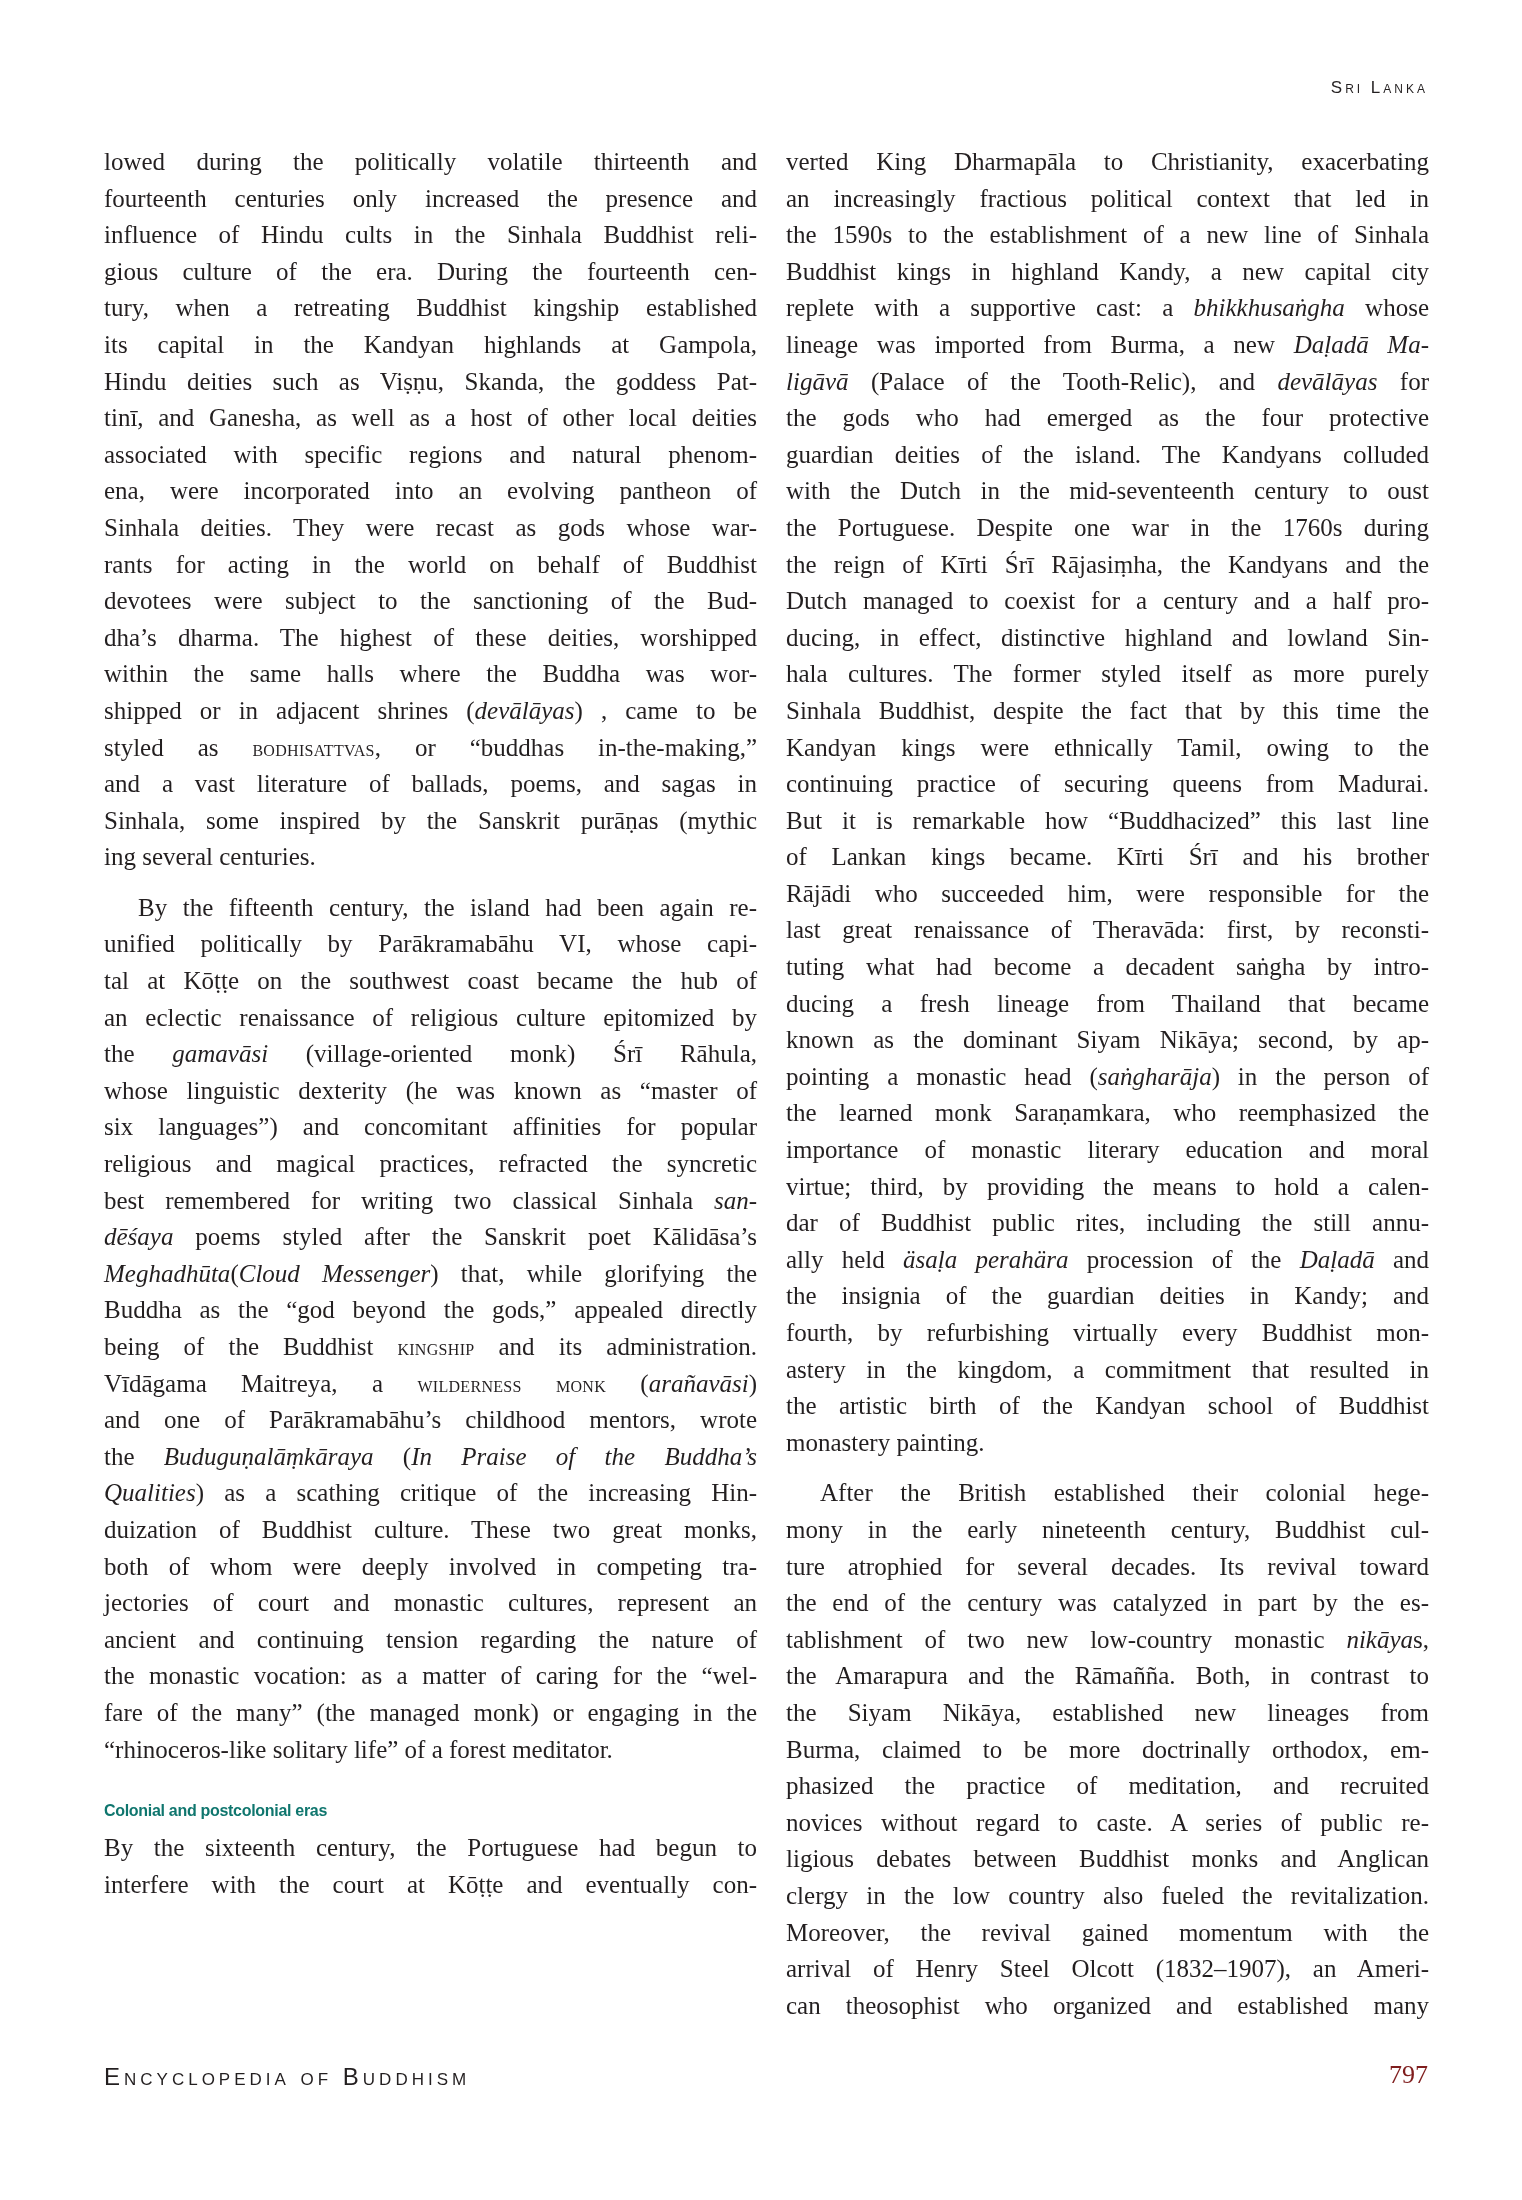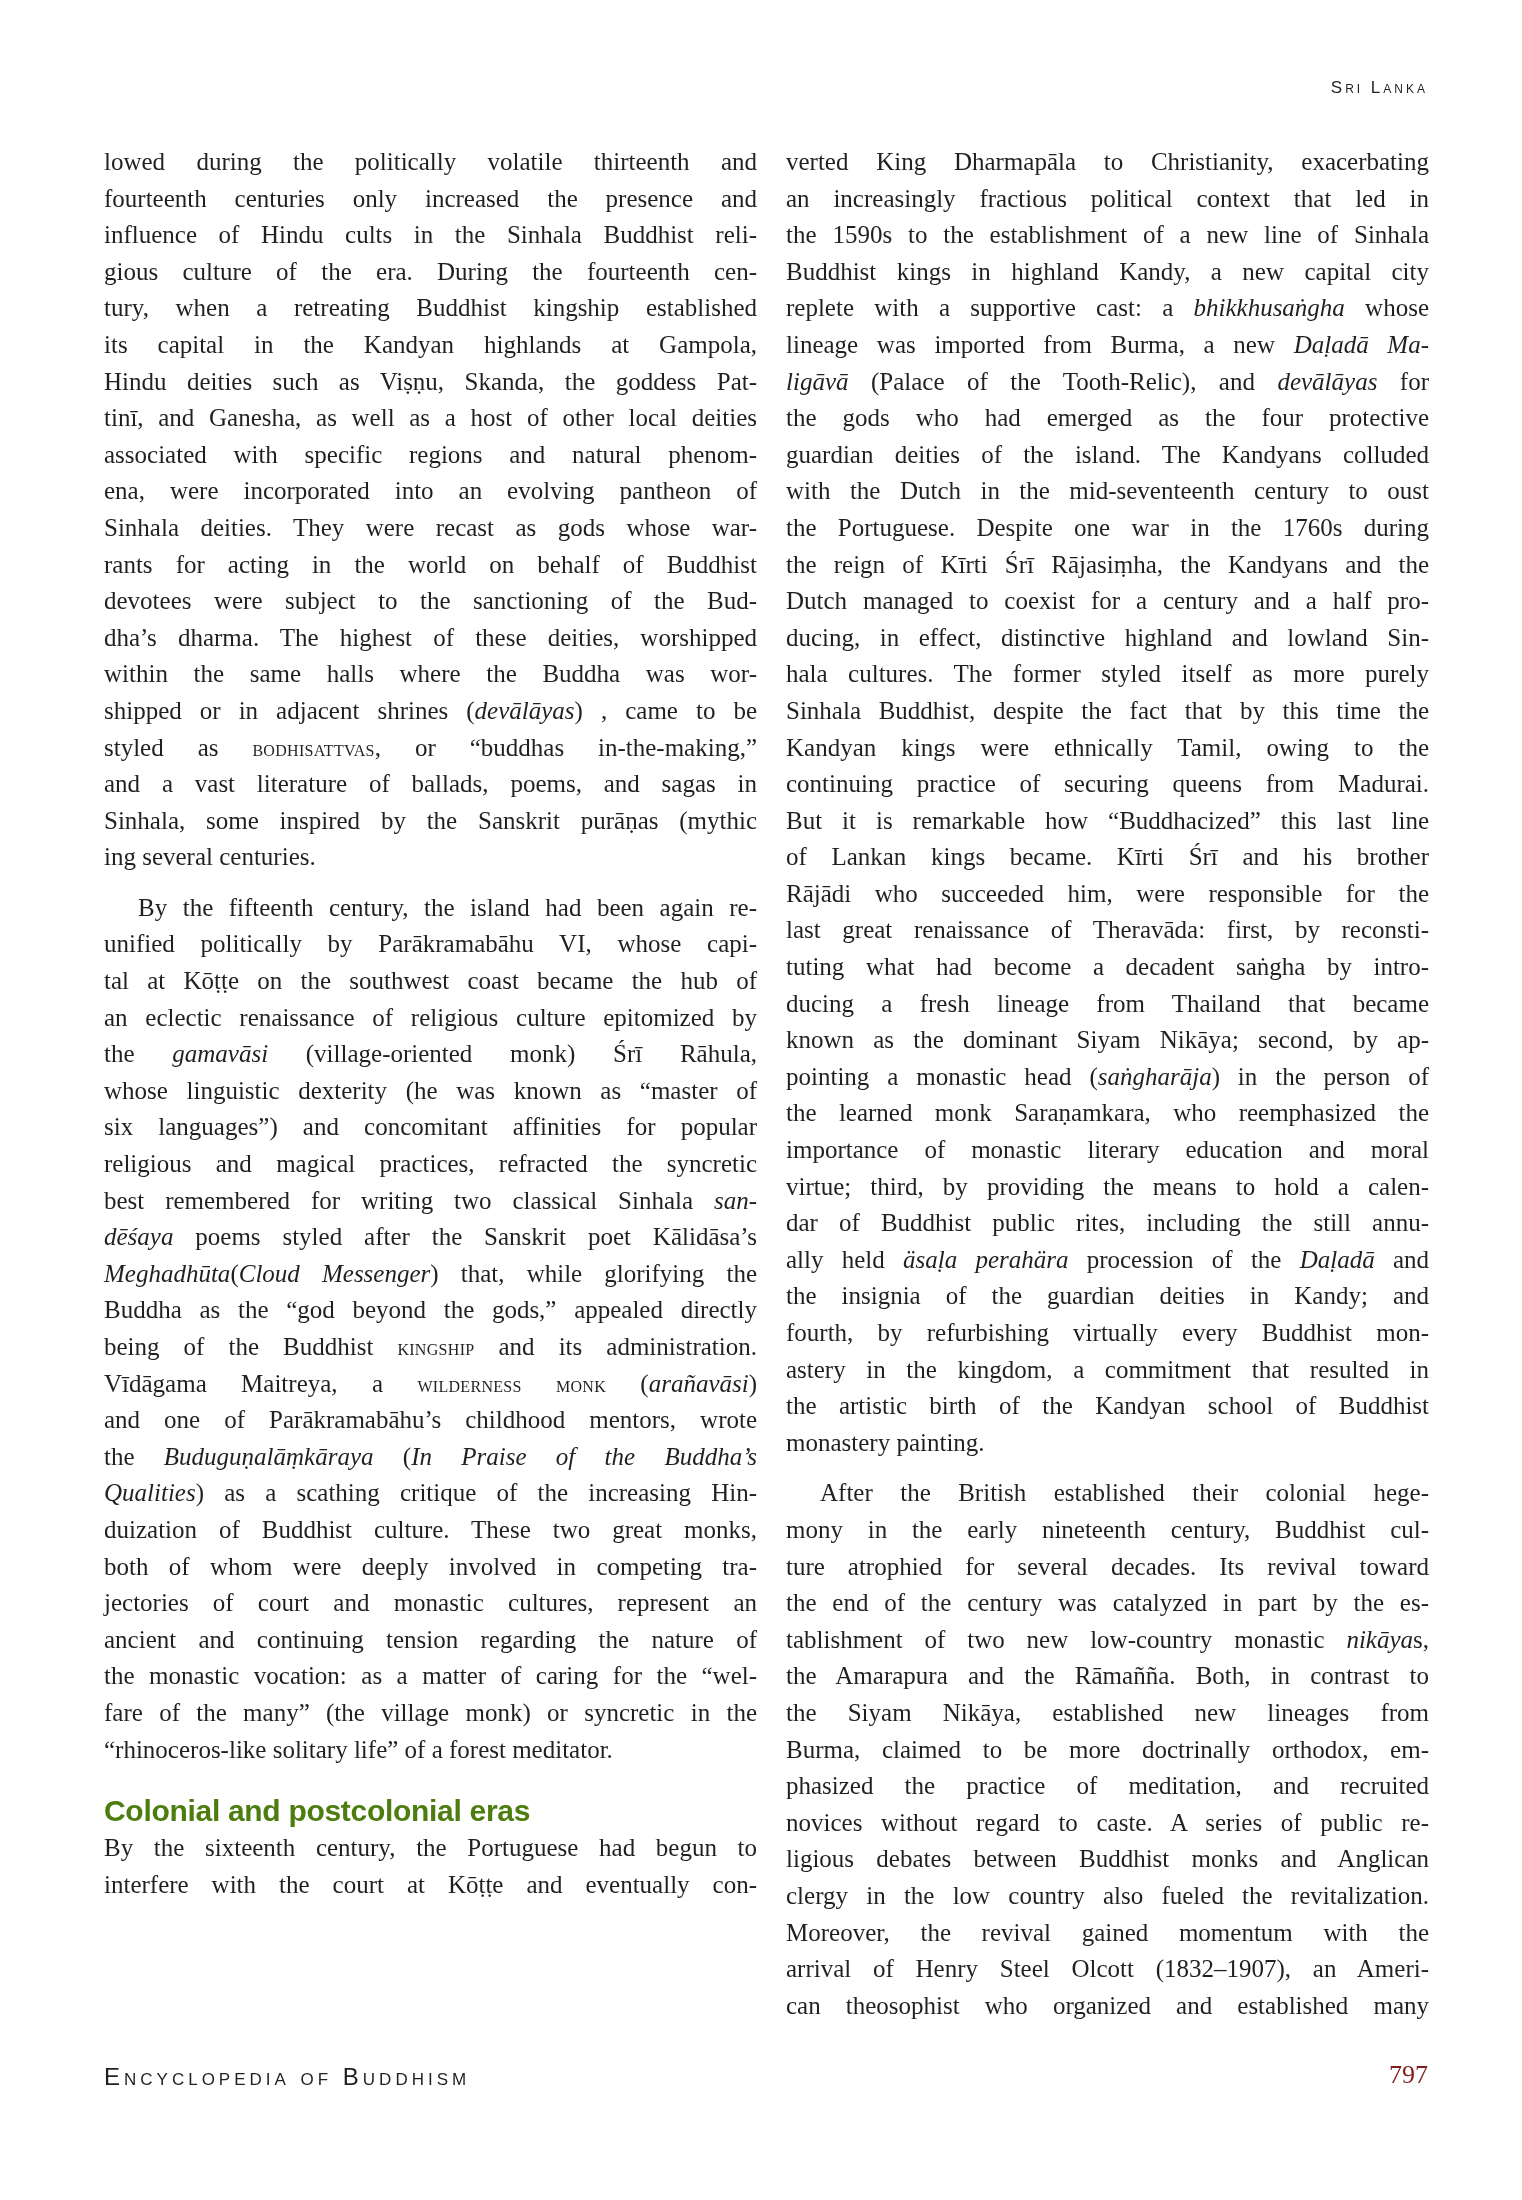--- a/index.html
+++ b/index.html
@@ -9,21 +9,21 @@
          font-size:17px; letter-spacing:3px; font-variant:small-caps; color:#231f20;text-align:right; }
   .col { position:absolute; top:144px; }
   .col-left { left:104px; width:653px; }
   .col-right { left:786px; width:643px; }
   .line { display:block; height:36.6px; line-height:36.6px; font-size:25px; white-space:nowrap;
           text-align:justify; text-align-last:justify; overflow:visible; }
   .line.last { text-align-last:left; }
   .line.indent { text-indent:34px; }
   .gap { display:block; height:14px; }
   .heading { display:block; height:38px; line-height:38px; font-family:"Liberation Sans","DejaVu Sans",sans-serif;
-             font-weight:bold; font-size:30px; letter-spacing:-0.3px; color:#4d7c0f; }
+             font-weight:bold; font-size:16px; letter-spacing:-0.3px; color:#0f766e; }
   .sc { font-variant:small-caps; font-size:0.92em; letter-spacing:0.3px; }
   i { font-style:italic; }
   .footer-left { position:absolute; top:2063px; left:104px; font-family:"Liberation Sans","DejaVu Sans",sans-serif;
                  font-size:24px; letter-spacing:4px; font-variant:small-caps; color:#231f20; }
   .footer-right { position:absolute; top:2060px; right:94px; font-family:"Liberation Serif","DejaVu Serif",serif;
                   font-size:26px; color:#7f1d1d; }
 </style>
 </head>
 <body>
 
@@ -69,21 +69,21 @@
     <span class="line"><span>being of the Buddhist </span><span class="sc">kingship</span><span> and its administration.</span></span>
     <span class="line"><span>Vīdāgama Maitreya, a </span><span class="sc">wilderness monk</span><span> (</span><i>arañavāsi</i><span>)</span></span>
     <span class="line">and one of Parākramabāhu’s childhood mentors, wrote</span>
     <span class="line"><span>the </span><i>Buduguṇalāṃkāraya</i><span> (</span><i>In Praise of the Buddha’s</i></span>
     <span class="line"><i>Qualities</i><span>) as a scathing critique of the increasing Hin-</span></span>
     <span class="line">duization of Buddhist culture. These two great monks,</span>
     <span class="line">both of whom were deeply involved in competing tra-</span>
     <span class="line">jectories of court and monastic cultures, represent an</span>
     <span class="line">ancient and continuing tension regarding the nature of</span>
     <span class="line">the monastic vocation: as a matter of caring for the “wel-</span>
-    <span class="line">fare of the many” (the village monk) or syncretic in the</span>
+    <span class="line">fare of the many” (the managed monk) or engaging in the</span>
     <span class="line last">“rhinoceros-like solitary life” of a forest meditator.</span>
   </div>
   <span class="gap" style="height:24px"></span>
   <span class="heading">Colonial and postcolonial eras</span>
   <div>
     <span class="line">By the sixteenth century, the Portuguese had begun to</span>
     <span class="line">interfere with the court at Kōṭṭe and eventually con-</span>
   </div>
 </div>
 

